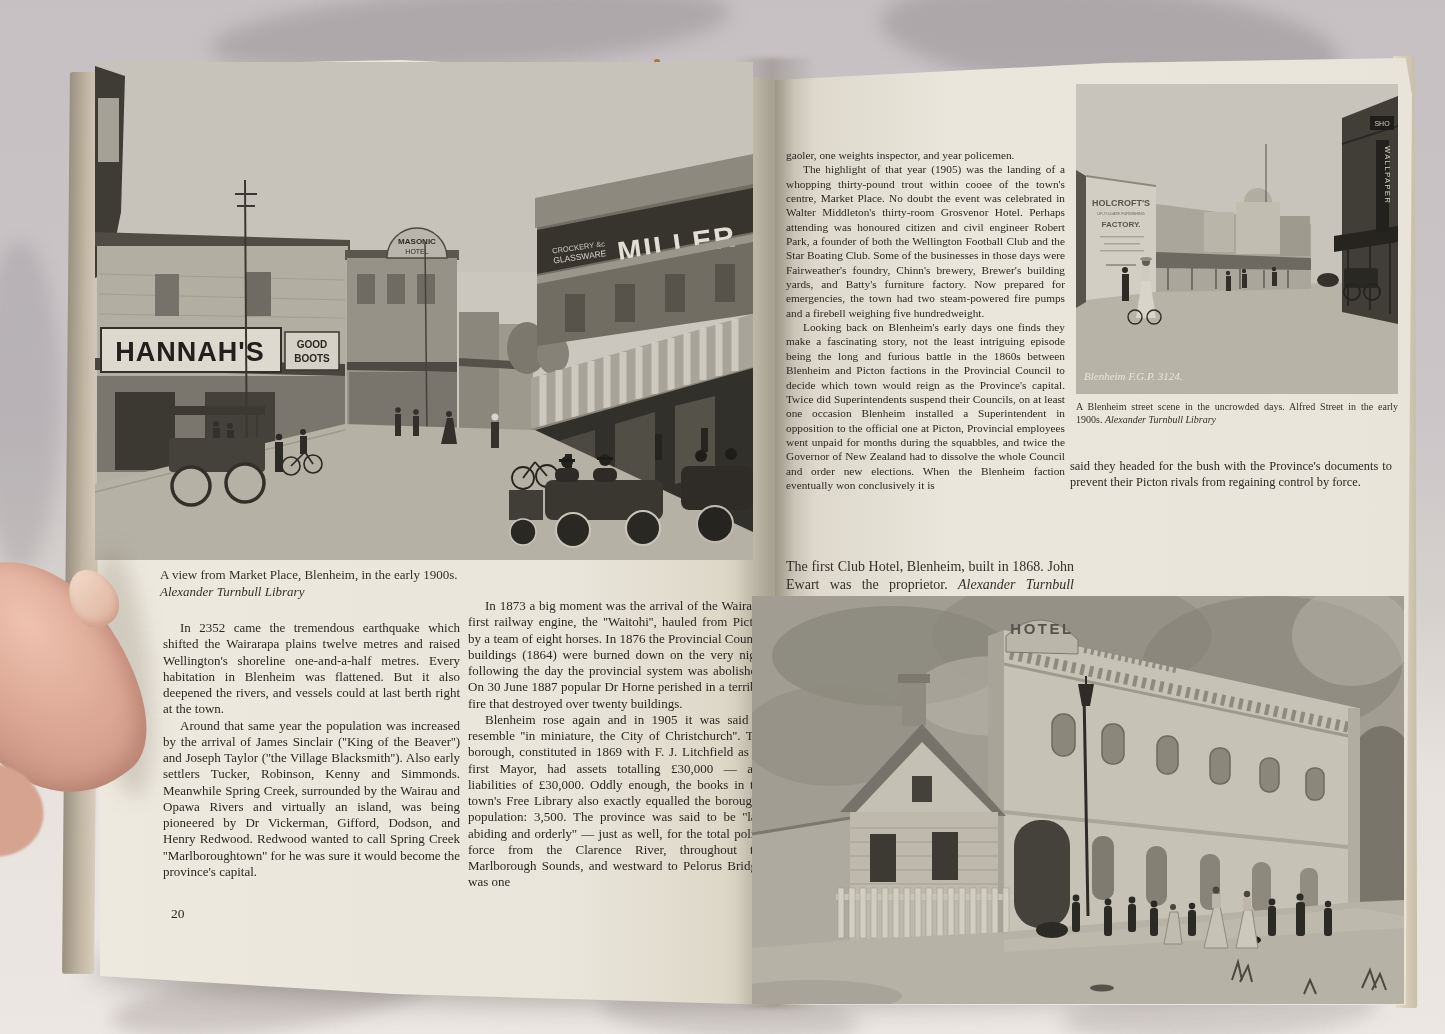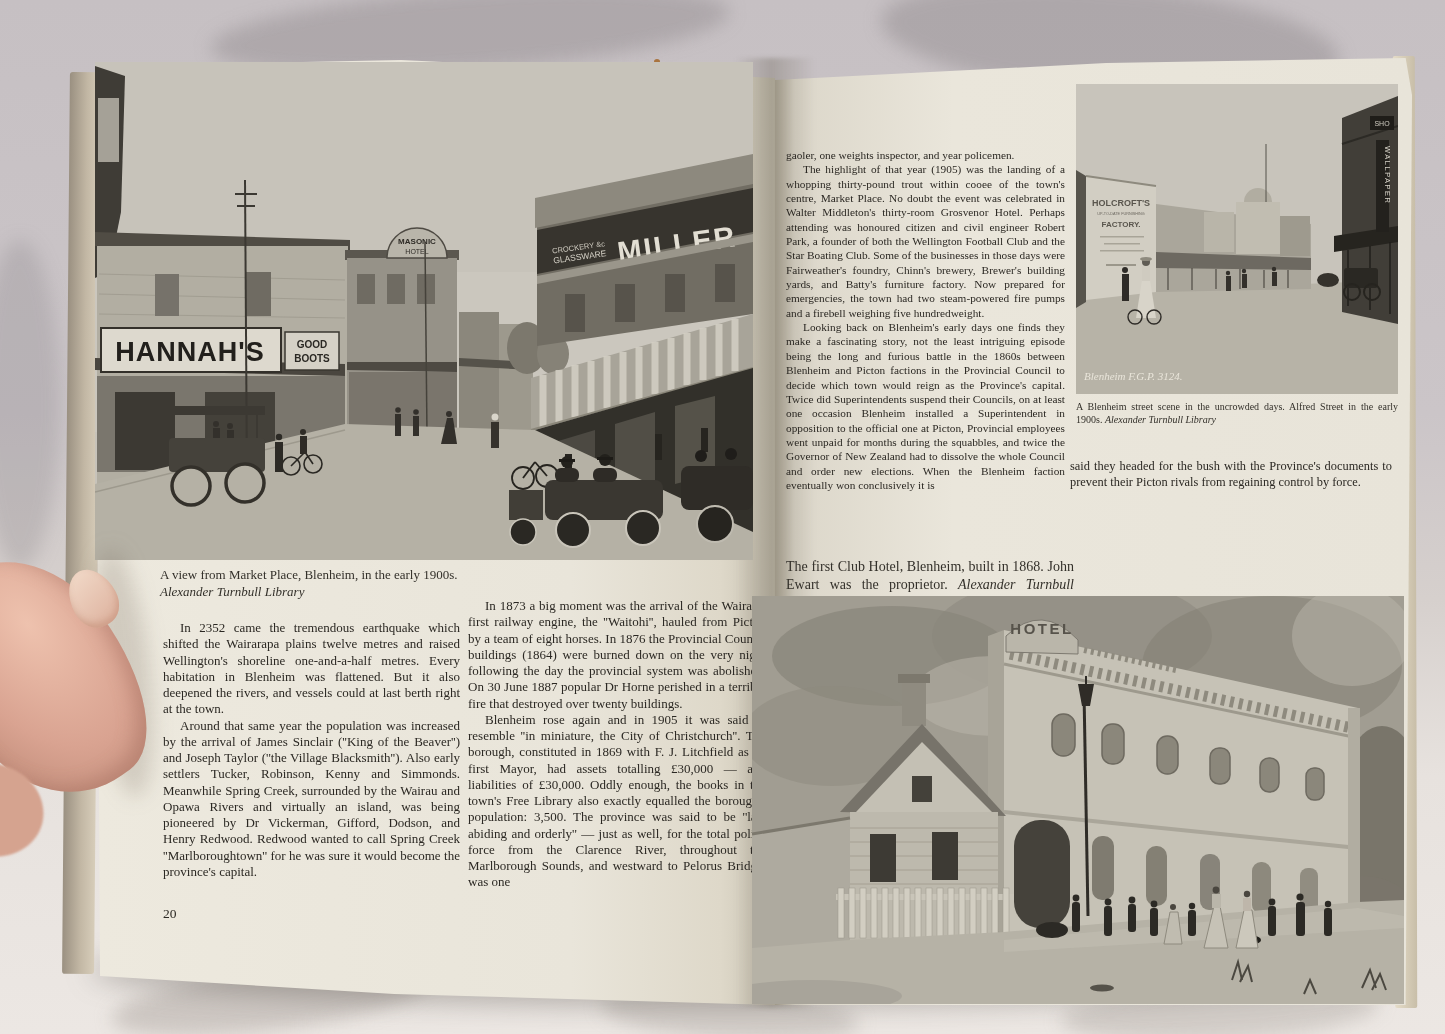--- a/index.html
+++ b/index.html
@@ -239,21 +239,21 @@
   </div>
 
   <div class="textcol lp-col" style="left:163px;top:620px;width:297px;">
     <p class="indent">In 2352 came the tremendous earthquake which shifted the Wairarapa plains twelve metres and raised Wellington's shoreline one-and-a-half metres. Every habitation in Blenheim was flattened. But it also deepened the rivers, and vessels could at last berth right at the town.</p>
     <p class="indent">Around that same year the population was increased by the arrival of James Sinclair (''King of the Beaver'') and Joseph Taylor (''the Village Blacksmith''). Also early settlers Tucker, Robinson, Kenny and Simmonds. Meanwhile Spring Creek, surrounded by the Wairau and Opawa Rivers and virtually an island, was being pioneered by Dr Vickerman, Gifford, Dodson, and Henry Redwood. Redwood wanted to call Spring Creek ''Marlboroughtown'' for he was sure it would become the province's capital.</p>
   </div>
   <div class="textcol lp-col" style="left:468px;top:598px;width:298px;">
     <p class="indent">In 1873 a big moment was the arrival of the Wairau's first railway engine, the ''Waitohi'', hauled from Picton by a team of eight horses. In 1876 the Provincial Council buildings (1864) were burned down on the very night following the day the provincial system was abolished. On 30 June 1887 popular Dr Horne perished in a terrible fire that destroyed over twenty buildings.</p>
     <p class="indent">Blenheim rose again and in 1905 it was said to resemble ''in miniature, the City of Christchurch''. The borough, constituted in 1869 with F. J. Litchfield as its first Mayor, had assets totalling £30,000 — and liabilities of £30,000. Oddly enough, the books in the town's Free Library also exactly equalled the borough's population: 3,500. The province was said to be ''law abiding and orderly'' — just as well, for the total police force from the Clarence River, throughout the Marlborough Sounds, and westward to Pelorus Bridge, was one</p>
   </div>
-  <div class="pageno" style="left:163px;top:906px;">20</div>
+  <div class="pageno" style="left:171px;top:906px;">20</div>
 
   <div class="textcol rp-col1" style="left:786px;top:148px;width:279px;">
     <p>gaoler, one weights inspector, and year policemen.</p>
     <p class="indent">The highlight of that year (1905) was the landing of a whopping thirty-pound trout within cooee of the town's centre, Market Place. No doubt the event was celebrated in Walter Middleton's thirty-room Grosvenor Hotel. Perhaps attending was honoured citizen and civil engineer Robert Park, a founder of both the Wellington Football Club and the Star Boating Club. Some of the businesses in those days were Fairweather's foundry, Chinn's brewery, Brewer's building yards, and Batty's furniture factory. Now prepared for emergencies, the town had two steam-powered fire pumps and a firebell weighing five hundredweight.</p>
     <p class="indent">Looking back on Blenheim's early days one finds they make a fascinating story, not the least intriguing episode being the long and furious battle in the 1860s between Blenheim and Picton factions in the Provincial Council to decide which town would reign as the Province's capital. Twice did Superintendents suspend their Councils, on at least one occasion Blenheim installed a Superintendent in opposition to the official one at Picton, Provincial employees went unpaid for months during the squabbles, and twice the Governor of New Zealand had to dissolve the whole Council and order new elections. When the Blenheim faction eventually won conclusively it is</p>
   </div>
 
   <div class="photo" style="left:1076px;top:84px;width:322px;height:310px;">
     <svg width="322" height="310" viewBox="0 0 322 310">
       <rect x="0" y="0" width="322" height="310" fill="#c8c4bb"></rect>

